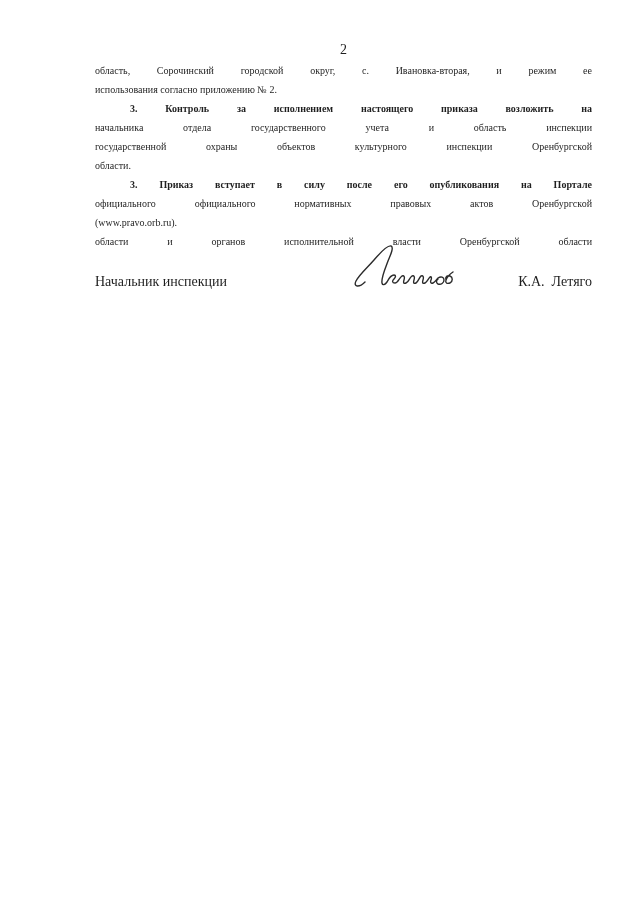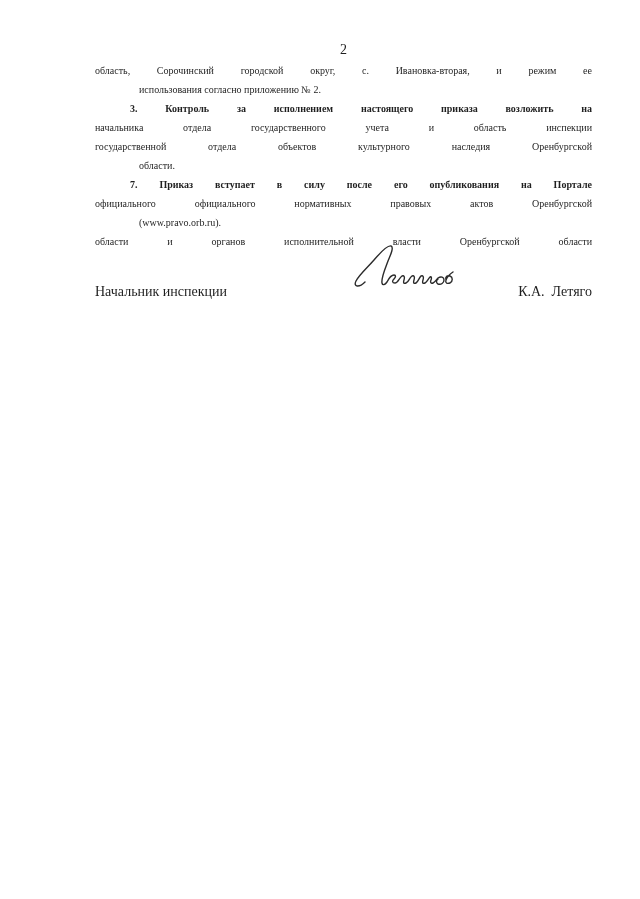--- a/index.html
+++ b/index.html
@@ -37,24 +37,23 @@
     text-align-last: justify;
     white-space: normal;
   }
   .line.indent {
     text-indent: 35px;
     font-weight: bold;
   }
   .line.last {
     text-align: left;
     text-align-last: left;
-    margin-left: 44px;
   }
   .signature-row {
-    margin-top: 31px;
+    margin-top: 21px;
     display: flex;
     justify-content: space-between;
     align-items: baseline;
     font-size: 14px;
     line-height: 19px;
   }
   .signature-svg {
     position: absolute;
     left: 345px;
     top: 242px;
@@ -75,26 +74,26 @@
   <div class="page-number">2</div>
 
   <div class="paragraph">
     <div class="line">область, Сорочинский городской округ, с. Ивановка-вторая, и режим ее</div>
     <div class="line last">использования согласно приложению № 2.</div>
   </div>
 
   <div class="paragraph">
     <div class="line indent">3. Контроль за исполнением настоящего приказа возложить на</div>
     <div class="line">начальника отдела государственного учета и область инспекции</div>
-    <div class="line">государственной отдела объектов культурного наследия Оренбургской</div>
+    <div class="line">государственной охраны объектов культурного инспекции Оренбургской</div>
     <div class="line last">области.</div>
   </div>
 
   <div class="paragraph">
-    <div class="line indent">7. Приказ вступает в силу после его опубликования на Портале</div>
+    <div class="line indent">3. Приказ вступает в силу после его опубликования на Портале</div>
     <div class="line">официального официального нормативных правовых актов Оренбургской</div>
     <div class="line last">(www.pravo.orb.ru).</div>
     <div class="line">области и органов исполнительной власти Оренбургской области</div>
   </div>
 
   <div class="signature-row">
     <span>Начальник инспекции</span>
     <span>К.А.&nbsp; Летяго</span>
   </div>
 

